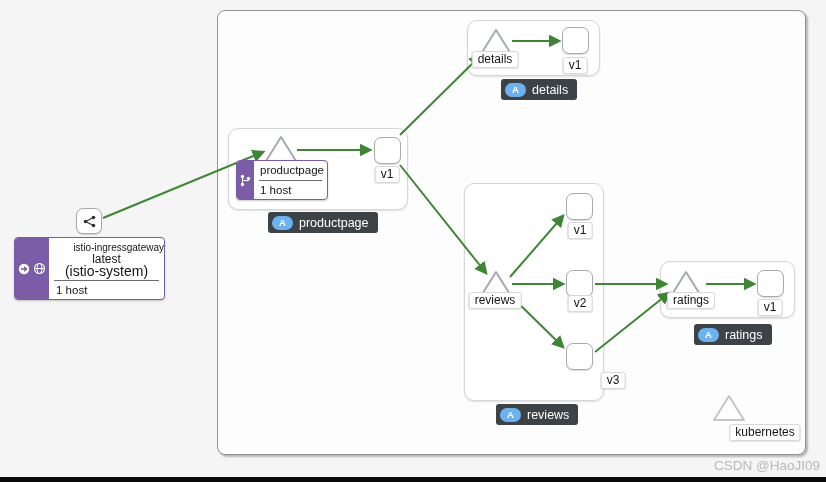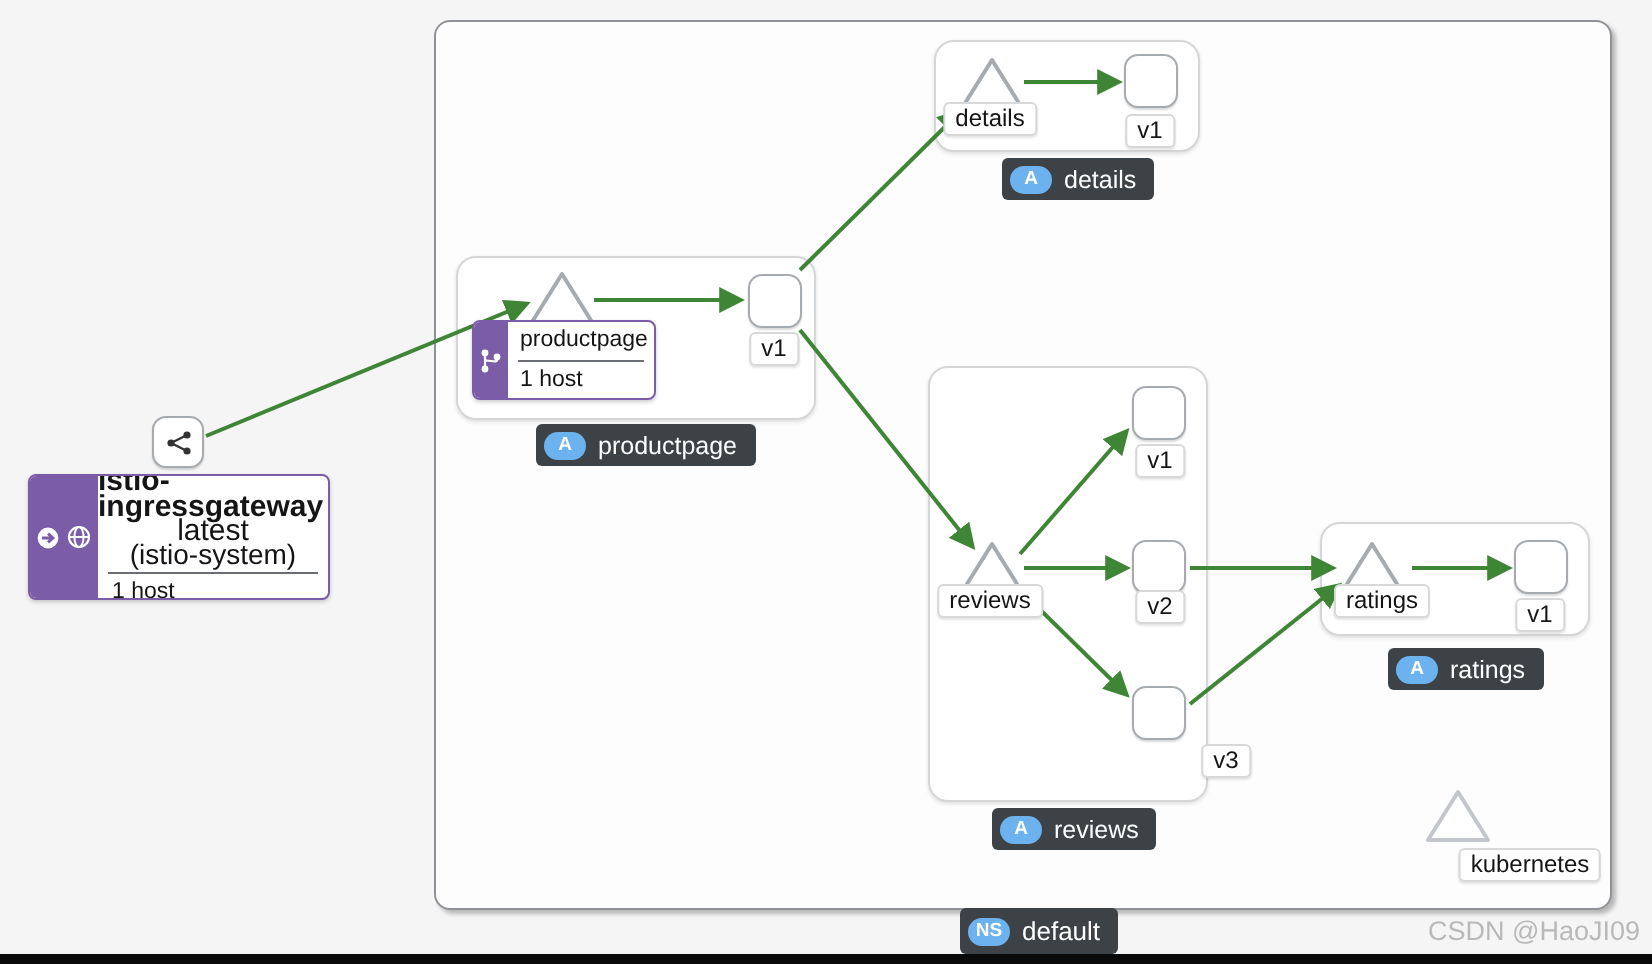--- a/index.html
+++ b/index.html
@@ -58,22 +58,22 @@
   .l-rat-v1  { left:770px; top:299px; }
 
   
   .card { position:absolute; display:flex; background:#fff; border:1px solid #7b5ca7;
     border-radius:4px; z-index:5; box-shadow:0 1px 2px rgba(0,0,0,0.2); overflow:hidden; }
   .card-strip { background:#7b5ca7; display:flex; flex-direction:column; align-items:center;
     justify-content:center; gap:3px; color:#fff; flex:0 0 auto; }
   .card-body { flex:1; display:flex; flex-direction:column; justify-content:center; }
   .gw-card { left:14px; top:237px; width:151px; height:63px; }
   .gw-card .card-strip { width:34px; flex-direction:row; gap:3px; }
-  .gw-card .t1 { font-size:15px; color:#151515; text-align:left; line-height:13px;font-weight:bold; }
-  .gw-card .t2 { font-size:15px;  color:#151515; text-align:center; line-height:11px; }
+  .gw-card .t1 { font-size:10px; color:#151515; text-align:right; line-height:13px; }
+  .gw-card .t2 { font-size:12px;  color:#151515; text-align:center; line-height:11px; }
   .gw-card .t3 { font-size:14px;   color:#151515; text-align:center; line-height:13px; }
   .card hr { border:none; border-top:1px solid #6a6e73; margin:2px 5px; }
   .gw-card .t4 { font-size:11.5px; color:#151515; text-align:left; padding-left:7px; line-height:14px; }
   .pp-card { left:236px; top:160px; width:92px; height:40px; }
   .pp-card .card-strip { width:17px; }
   .pp-card .t1 { font-size:11.5px; color:#151515; padding-left:6px; line-height:15px; }
   .pp-card .t4 { font-size:11.5px; color:#151515; padding-left:6px; line-height:15px; }
 
   
   .badge { position:absolute; background:#3d4247; color:#fff; border-radius:3px;
@@ -214,21 +214,17 @@
   <div class="badge b-ratings">
     <span class="pill">A</span>
     <span>ratings</span>
   </div>
 
   <svg class="tnode" style="left:711px; top:393px;" width="36" height="30" viewBox="0 0 36 30">
     <path d="M18 3 L33 27 L3 27 Z" fill="#fff" stroke="#c3c7cb" stroke-width="2" stroke-linejoin="round"></path>
   </svg>
   <div class="nlabel l-k8s">kubernetes</div>
 
-  <div class="badge b-ns">
-    <span class="pill">NS</span>
-    <span>default</span>
-  </div>
 
   <div class="watermark">CSDN @HaoJI09</div>
   <div class="bottom-bar"></div>
 
 </div>
 
 </body></html>

